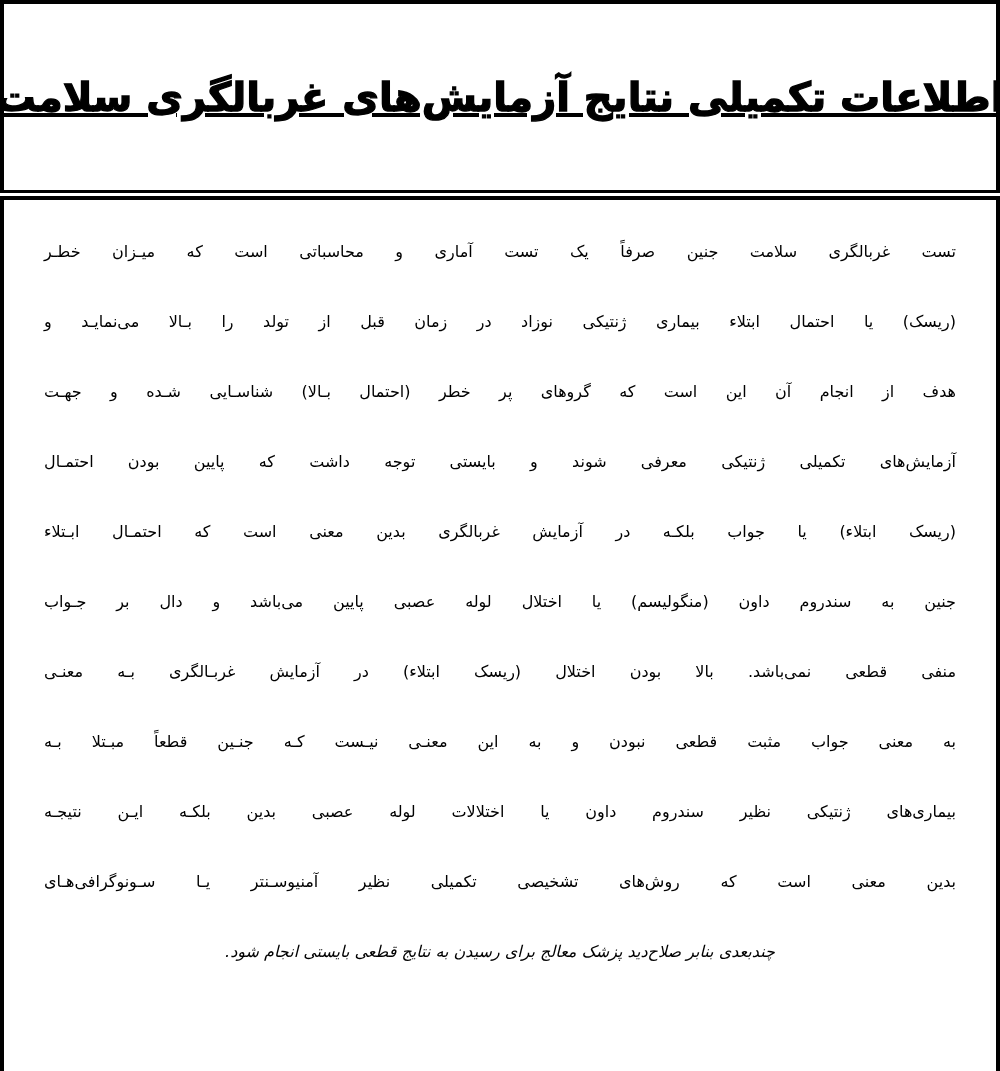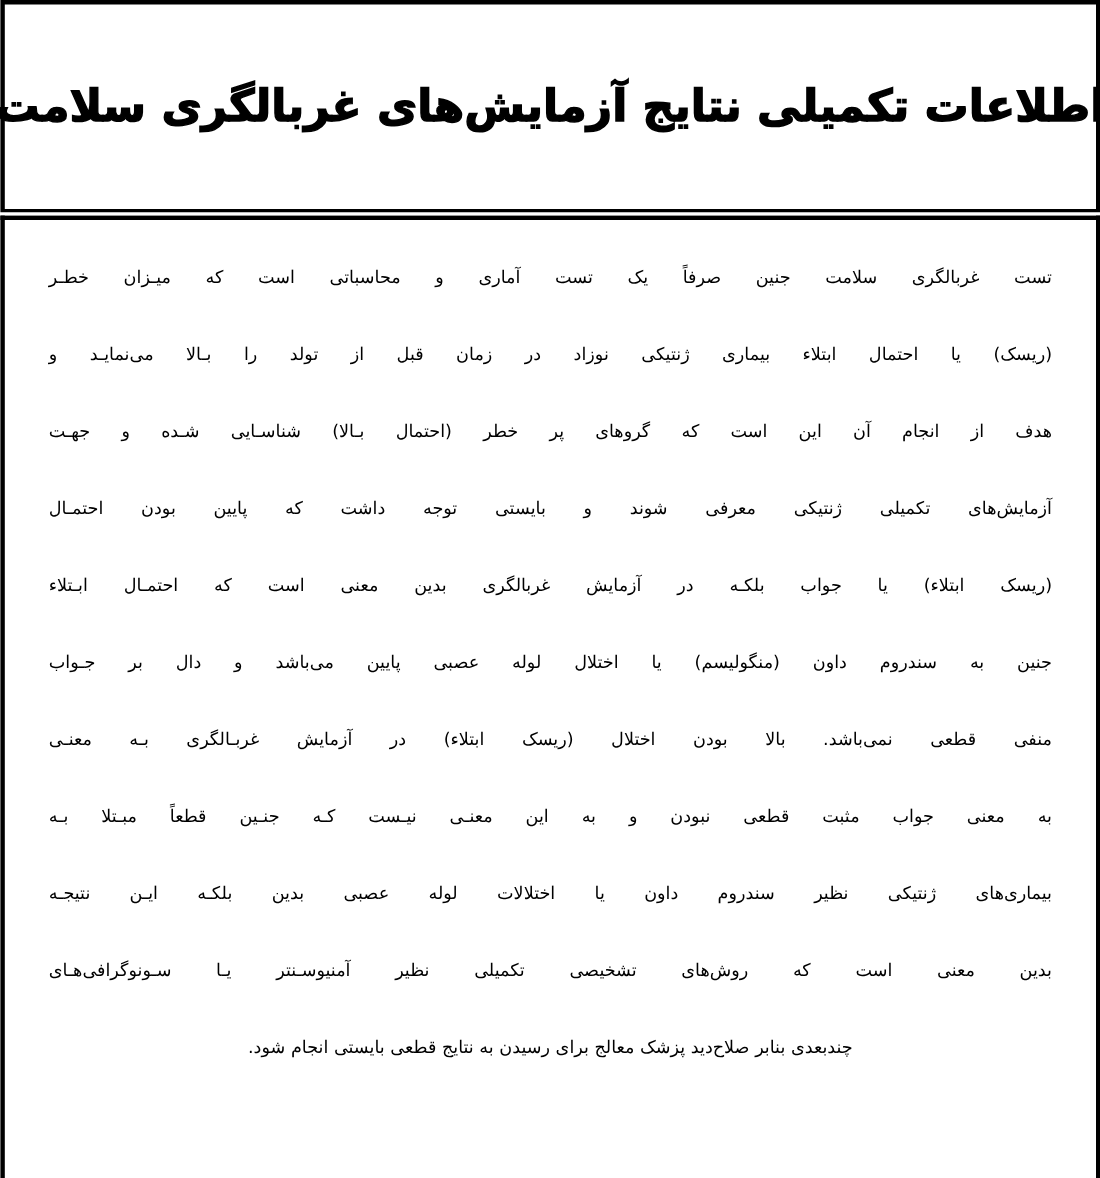--- a/index.html
+++ b/index.html
@@ -27,20 +27,21 @@
     height: 193px;
     border: 4px solid #000000;
     border-bottom: 3px solid #000000;
     display: flex;
     flex-direction: column;
     justify-content: center;
     align-items: center;
     text-align: center;
     padding: 2px 10px;
     background: #ffffff;
+    text-decoration: underline;
   }
 
   .title-line {
     font-size: 40px;
     font-weight: bold;
     line-height: 90px;
     white-space: nowrap;
     -webkit-text-stroke: 1.3px #000000;
     letter-spacing: 0.5px;
   }
@@ -61,20 +62,21 @@
     line-height: 70px;
     text-align: justify;
     text-align-last: justify;
     text-justify: inter-word;
     white-space: normal;
     color: #000000;
   }
 
   .body-line.last {
     text-align-last: center;
+    font-style: italic;
   }
 </style>
 </head>
 <body>
 
 <div class="page" dir="rtl">
 
   <div class="title-box">
     <div class="title-line">اطلاعات تکمیلی نتایج آزمایش‌های غربالگری سلامت</div>
   </div>

